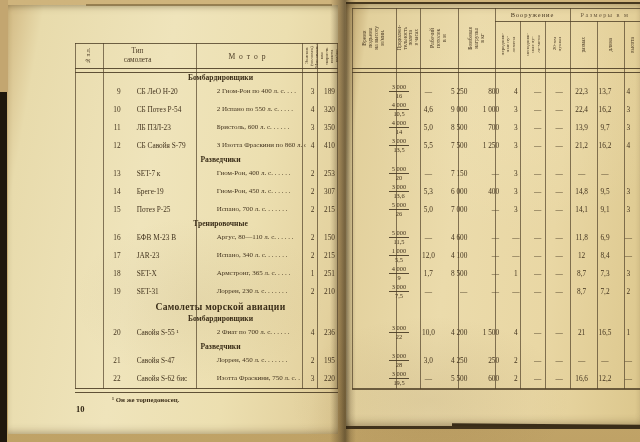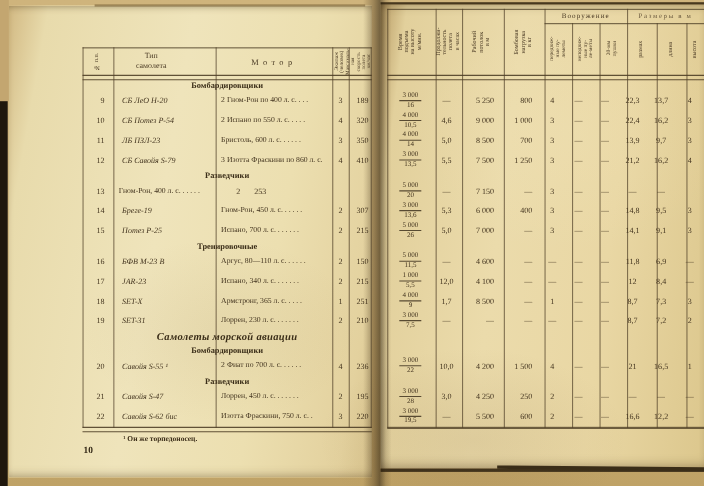--- a/index.html
+++ b/index.html
@@ -25,29 +25,29 @@
   .vline{width:1.1px;background:rgba(78,62,38,.68);}
   .dline{height:3.4px;border-top:1.2px solid rgba(70,55,32,.85);border-bottom:1.2px solid rgba(70,55,32,.85);}
   
   .hcell{position:absolute;z-index:4;display:flex;align-items:center;justify-content:center;
          text-align:center;white-space:pre-line;color:#4a3a24;}
   .vert{writing-mode:vertical-rl;transform:rotate(180deg);line-height:1.05;}
   
   .rows{position:absolute;z-index:2;display:flex;flex-direction:column;}
   .rows-left{left:75px;top:72px;width:263px;}
   .rows-right{left:352px;top:72px;width:288px;overflow:hidden;}
-  .line{display:flex;align-items:center;}
+  .line{display:flex;align-items:center;margin-left:28px;}
   .line.row{height:18px;}
   .line.sec{height:10px;justify-content:center;font-weight:bold;font-size:7.6px;color:#3a2d18;}
-  .line.sec.big{height:13px;font-size:9.6px;letter-spacing:.3px;font-style:italic;}
+  .line.sec.big{height:13px;font-size:9.6px;letter-spacing:.3px;}
   .c{display:flex;align-items:center;justify-content:center;height:100%;font-size:7.3px;
      white-space:nowrap;overflow:hidden;color:#43341f;}
   
   .c.num{width:28px;justify-content:flex-end;padding-right:8px;box-sizing:border-box;}
-  .c.type{width:93px;justify-content:flex-start;padding-left:8px;box-sizing:border-box;font-style:italic;}
+  .c.type{width:93px;justify-content:flex-start;padding-left:8px;box-sizing:border-box;}
   .c.motor{width:106px;justify-content:flex-start;padding-left:5px;box-sizing:border-box;font-size:7px;}
   .c.crew{width:15px;}
   .c.speed{width:21px;justify-content:flex-end;padding-right:3px;box-sizing:border-box;}
   
   .c.climb{width:44px;}
   .c.dur{width:24px;}
   .c.ceil{width:38px;justify-content:flex-end;padding-right:5px;box-sizing:border-box;}
   .c.bombs{width:37px;justify-content:flex-end;padding-right:6px;box-sizing:border-box;}
   .c.mg{width:25px;}
   .c.dim{width:27px;}
@@ -196,20 +196,21 @@
       <div class="line row">
         <div class="c num">12</div>
         <div class="c type">СБ Савойя S-79</div>
         <div class="c motor">3 Изотта Фраскини по 860 л. с.</div>
         <div class="c crew">4</div>
         <div class="c speed">410</div>
       </div>
       <div class="line sec">Разведчики</div>
       <div class="line row">
         <div class="c num">13</div>
+        <div class="c type">SET-7 к</div>
         <div class="c motor">Гном-Рон, 400 л. с. . . . . .</div>
         <div class="c crew">2</div>
         <div class="c speed">253</div>
       </div>
       <div class="line row">
         <div class="c num">14</div>
         <div class="c type">Бреге-19</div>
         <div class="c motor">Гном-Рон, 450 л. с. . . . . .</div>
         <div class="c crew">2</div>
         <div class="c speed">307</div>

